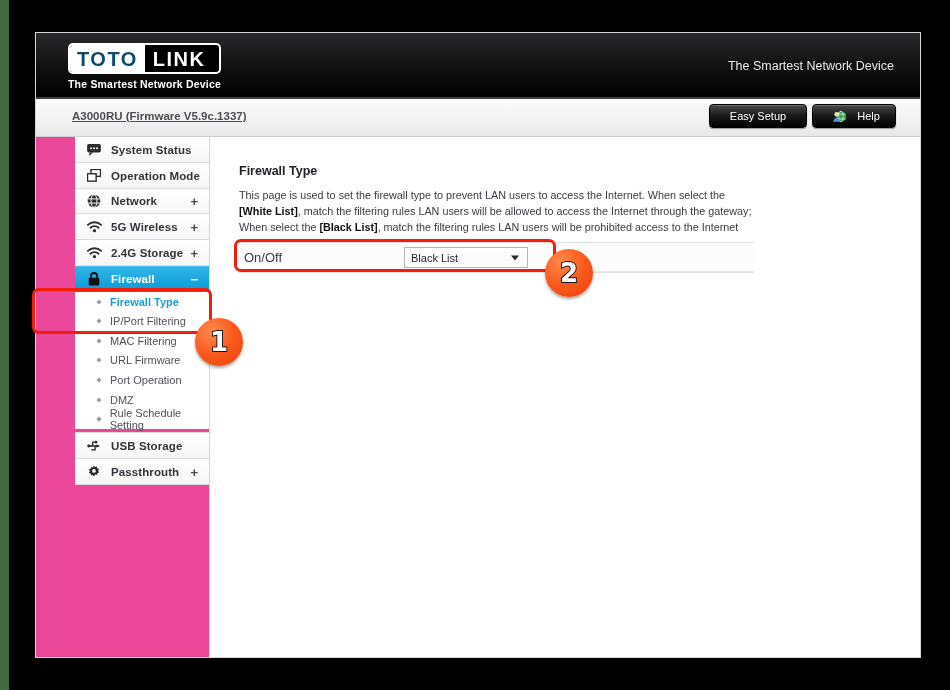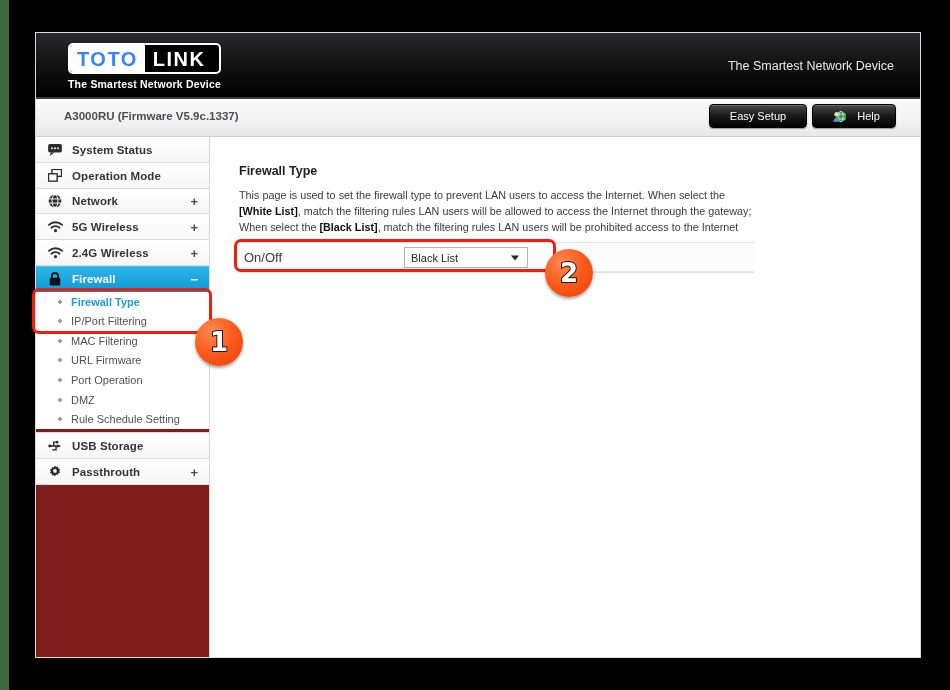--- a/index.html
+++ b/index.html
@@ -42,21 +42,21 @@
   .logo-box {
     display: flex; align-items: stretch;
     border: 2px solid #ffffff;
     border-radius: 5px;
     overflow: hidden;
     height: 27px;
     background: #000;
   }
   .logo-toto {
     background: #ffffff;
-    color: #3b82f6;
+    color: #0c4a6e;
     font-weight: bold;
     font-size: 20px;
     letter-spacing: 1.5px;
     padding: 1px 7px 0 7px;
     display: flex; align-items: center;
     line-height: 1;
   }
   .logo-link {
     background: #000;
     color: #ffffff;
@@ -83,24 +83,25 @@
   }
   
   .modelbar {
     position: relative;
     height: 37px;
     background: linear-gradient(180deg,#fbfbfb 0%, #f3f3f3 55%, #e7e7e7 100%);
     border-bottom: 1px solid #cfcfcf;
   }
   .model-text {
     position: absolute;
-    left: 28px; top: 11px;
+    left: 36px; top: 11px;
     font-size: 11.5px;
     font-weight: bold;
     color: #4d4d55;
+    text-decoration: underline;
   }
   .btn-dark {
     position: absolute;
     top: 5px;
     height: 22px;
     border-radius: 4px;
     background: linear-gradient(180deg,#4a4a4a 0%, #1c1c1c 45%, #000 100%);
     border: 1px solid #000;
     color: #ffffff;
     font-size: 11px;
@@ -108,23 +109,24 @@
     box-shadow: 0 1px 1px rgba(0,0,0,.35), inset 0 1px 0 rgba(255,255,255,.18);
     cursor: pointer;
   }
   #btn-easy { right: 113px; width: 96px; }
   #btn-help { right: 24px;  width: 78px; gap: 10px; padding-left: 4px;}
   .help-ico { width: 15px; height: 15px; display:block; }
   
   .body-wrap { display: flex; height: 521px; }
   .sidebar {
     width: 174px;
-    background: #7f1d1d;
+    background: #ec4899;
     border-right: 1px solid #d7d7d7;
     box-sizing: border-box;
+    padding-left: 39px;
   }
   .content { flex: 1; background: #ffffff; position: relative; }
   
   .mi {
     position: relative;
     height: 25.8px;
     display: flex; align-items: center;
     background: linear-gradient(180deg,#ffffff 0%, #f6f6f6 100%);
     border-bottom: 1px solid #dcdcdc;
     border-top: 1px solid #ffffff;
@@ -348,21 +350,21 @@
         </div>
 
         <div class="mi">
           <span class="ico">
             <svg width="15" height="12" viewBox="0 0 16 13">
                 <path d="M8 12.2a1.7 1.7 0 100-3.4 1.7 1.7 0 000 3.4z" fill="#2b2b2b"></path>
                 <path d="M3.6 7.3a6.4 6.4 0 018.8 0" stroke="#2b2b2b" stroke-width="2" fill="none" stroke-linecap="round"></path>
                 <path d="M0.9 4.2a10.3 10.3 0 0114.2 0" stroke="#2b2b2b" stroke-width="2" fill="none" stroke-linecap="round"></path>
               </svg>
           </span>
-          <span class="lbl">2.4G Wireless</span>
+          <span class="lbl">2.4G Storage</span>
           <span class="pm">+</span>
         </div>
 
 
         <div class="mi active">
           <span class="ico">
             <svg width="12" height="14" viewBox="0 0 13 15">
                 <path d="M3.1 6.6V4.4a3.4 3.4 0 016.8 0v2.2" stroke="#111" stroke-width="1.9" fill="none"></path>
                 <rect x="0.8" y="6.2" width="11.4" height="8.3" rx="1.4" fill="#111"></rect>
               </svg>

